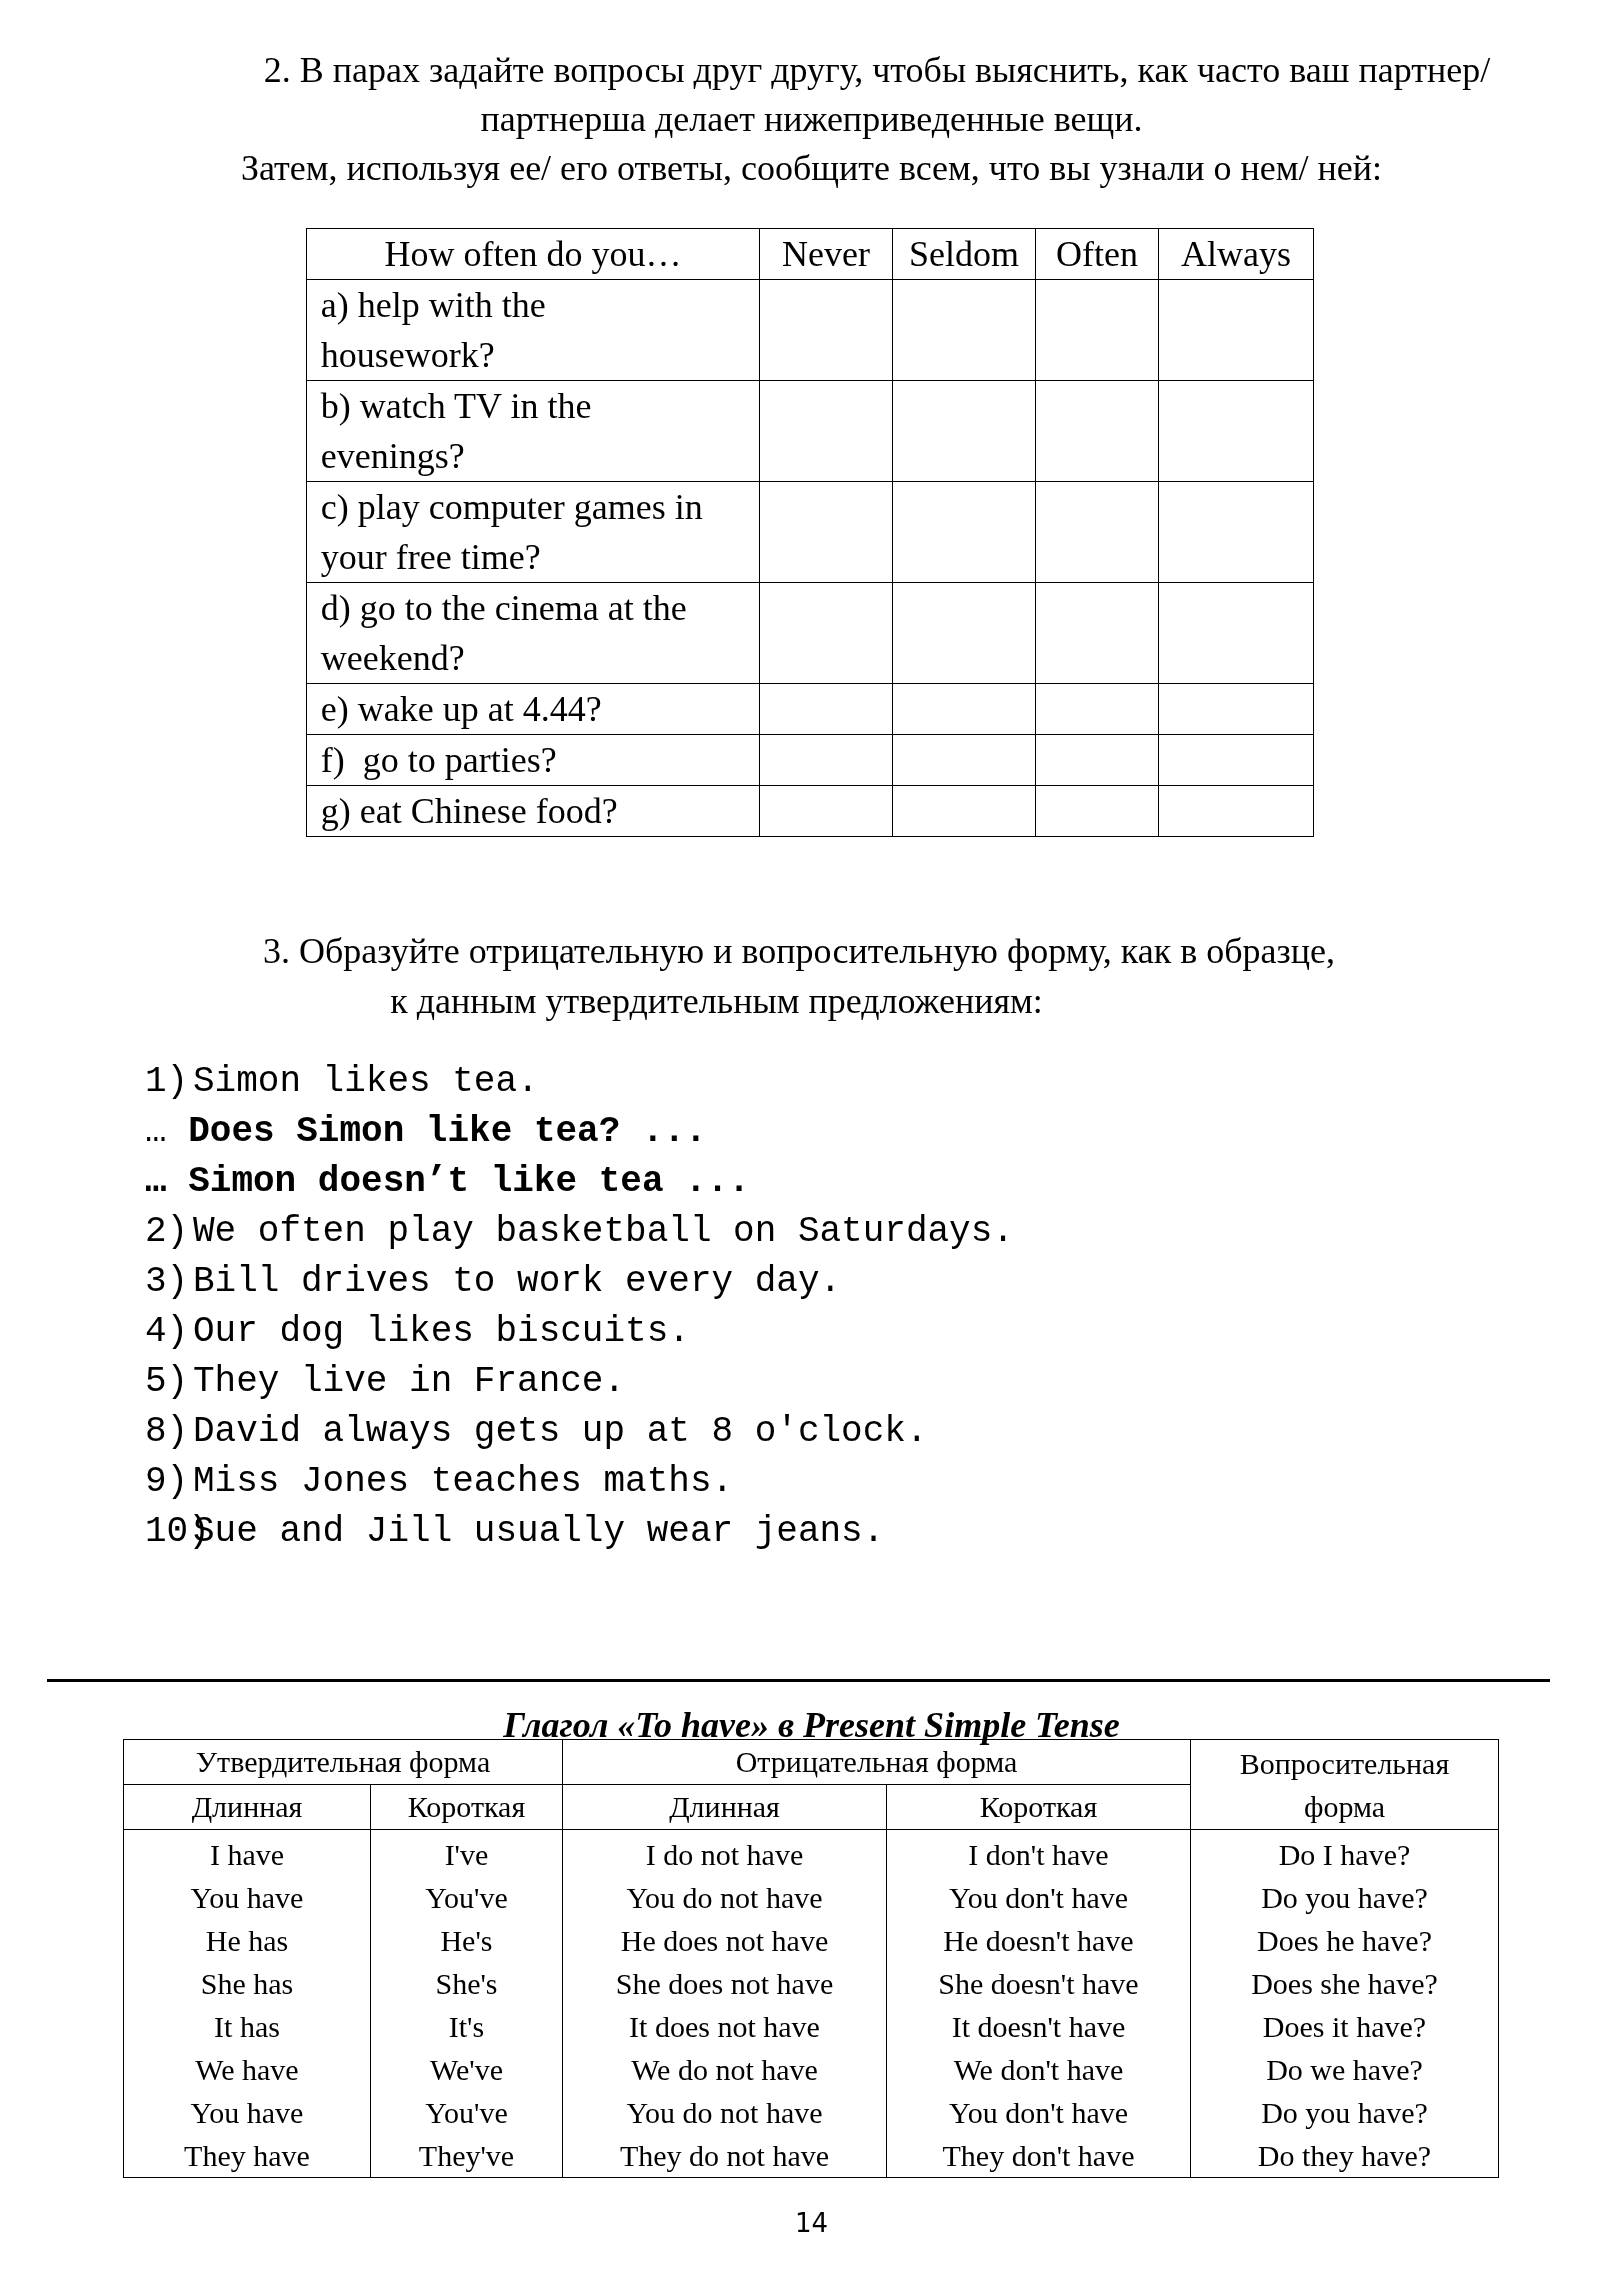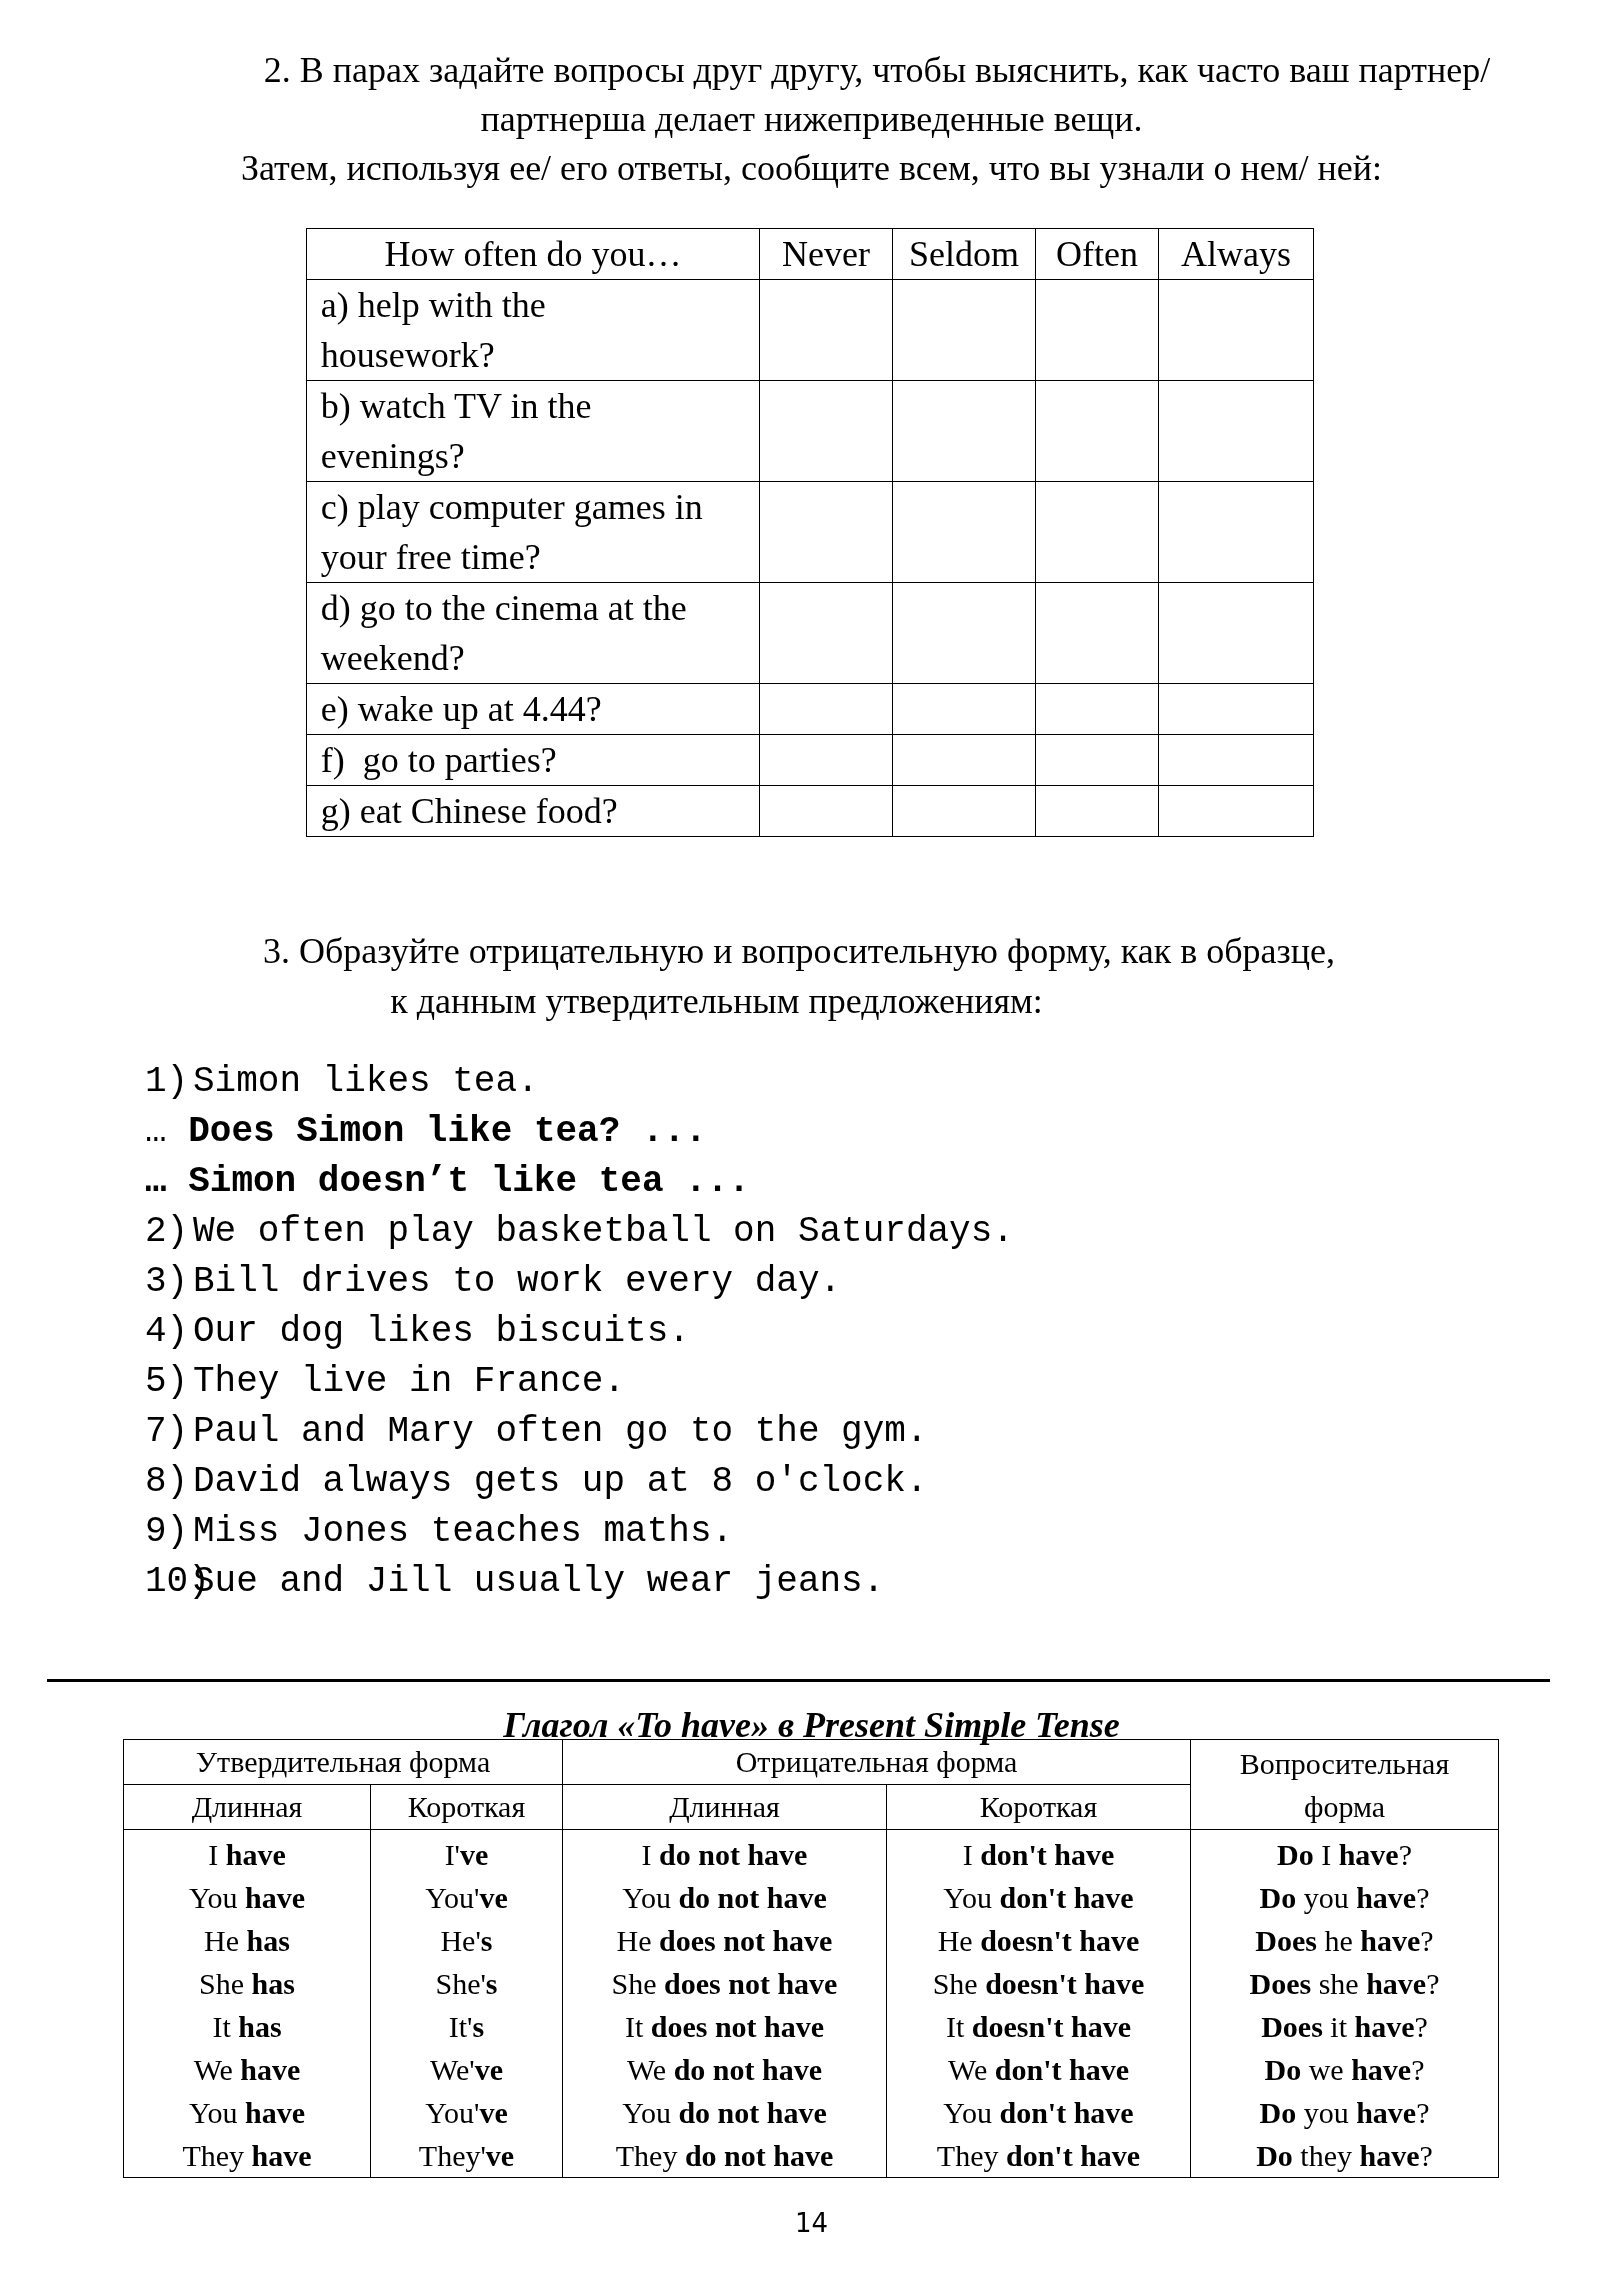--- a/index.html
+++ b/index.html
@@ -50,21 +50,21 @@
     position: absolute; left: 123px; top: 1739px; width: 1375px;
     border-collapse: collapse; table-layout: fixed;
   }
   table.have td, table.have th {
     border: 1.9px solid #000; padding: 0; text-align: center;
     font-size: 30px; font-weight: normal; line-height: 44px; vertical-align: middle;
   }
   table.have tr.h1 th, table.have tr.h2 th { height: 43px; }
   table.have td.body { vertical-align: top; line-height: 43px; padding-top: 2.5px; }
   table.have td.body div { white-space: nowrap; }
-  table.have td.body b { font-weight: bold; }
+  table.have td.body b { font-weight: normal; }
 
   #page-number { left: 0; top: 2208px; width: 1623px; font-family: "DejaVu Sans", sans-serif; font-size: 26px; }
 </style>
 </head>
 <body>
 
 <div id="s2-l1" class="abs line center">2.  В парах задайте вопросы друг другу, чтобы выяснить, как часто ваш партнер/</div>
 <div id="s2-l2" class="abs line center">партнерша делает нижеприведенные вещи.</div>
 <div id="s2-l3" class="abs line center">Затем, используя ее/ его ответы, сообщите всем, что вы узнали о нем/ ней:</div>
 
@@ -152,21 +152,20 @@
 <div id="s3-l2" class="abs line center" style="text-indent:25px">к данным утвердительным предложениям:</div>
 
 <ol class="examples">
   <li><span class="num">1)</span><span>Simon likes tea.</span></li>
   <li><span style="white-space:pre">… </span><span class="bold">Does Simon like tea? ...</span></li>
   <li class="bold">… Simon doesn’t like tea ...</li>
   <li><span class="num">2)</span><span>We often play basketball on Saturdays.</span></li>
   <li><span class="num">3)</span><span>Bill drives to work every day.</span></li>
   <li><span class="num">4)</span><span>Our dog likes biscuits.</span></li>
   <li><span class="num">5)</span><span>They live in France.</span></li>
-  <li><span class="num">7)</span><span>Paul and Mary often go to the gym.</span></li>
   <li><span class="num">8)</span><span>David always gets up at 8 o'clock.</span></li>
   <li><span class="num">9)</span><span>Miss Jones teaches maths.</span></li>
   <li><span class="num">10)</span><span>Sue and Jill usually wear jeans.</span></li>
 </ol>
 
 <div id="divider" class="abs"></div>
 
 <div id="have-title" class="abs line center">Глагол «To have» в Present Simple Tense</div>
 
 <table class="have">

